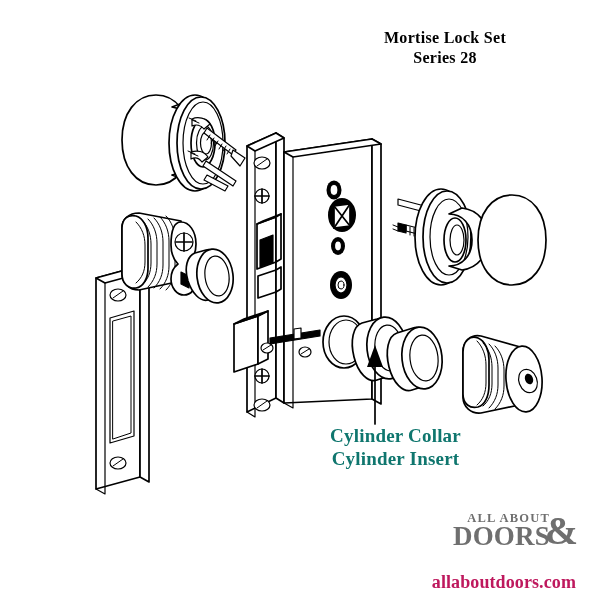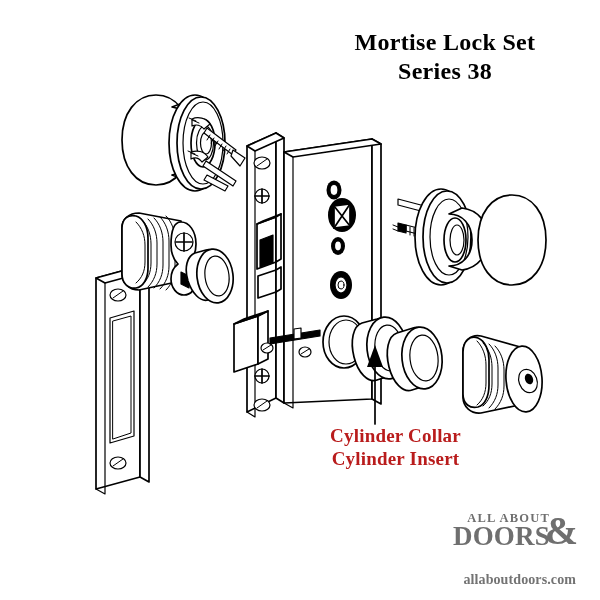--- a/index.html
+++ b/index.html
@@ -20,38 +20,38 @@
     position: absolute;
     left: 310px;
     top: 28px;
     width: 270px;
     text-align: center;
     line-height: 1.22;
   }
   .title-line {
     font-family: "Liberation Serif", "DejaVu Serif", serif;
     font-weight: bold;
-    font-size: 24px;
+    font-size: 16px;
     color: #000000;
     letter-spacing: 0.3px;
     white-space: nowrap;
   }
   .caption-block {
     position: absolute;
     left: 288px;
     top: 424px;
     width: 215px;
     text-align: center;
     line-height: 1.22;
   }
   .caption-line {
     font-family: "Liberation Serif", "DejaVu Serif", serif;
     font-weight: bold;
     font-size: 19px;
-    color: #b91c1c;
+    color: #0f766e;
     letter-spacing: 0.2px;
     white-space: nowrap;
   }
   .logo-block {
     position: absolute;
     left: 404px;
     top: 512px;
     width: 172px;
     text-align: right;
   }
@@ -83,23 +83,23 @@
     right: -2px;
     top: -14px;
     font-family: "Liberation Serif", "DejaVu Serif", serif;
     font-size: 40px;
     font-weight: bold;
     color: #6f6f6f;
     line-height: 1;
   }
   .logo-url {
     font-family: "Liberation Serif", "DejaVu Serif", serif;
-    font-size: 14px;
-    font-weight: bold;
-    color: #737373;
+    font-size: 18px;
+    font-weight: bold;
+    color: #be185d;
     letter-spacing: 0.1px;
     line-height: 1.25;
   }
   svg.art {
     position: absolute;
     left: 0;
     top: 0;
     width: 600px;
     height: 600px;
   }
@@ -325,21 +325,21 @@
 
     <g>
       <path class="ln" d="M375,424 L375,360"></path>
       <path class="fk-n" d="M375,345 L383,367 L367,367 Z"></path>
     </g>
 
   </svg>
 
   <div class="title-block">
     <div class="title-line">Mortise Lock Set</div>
-    <div class="title-line">Series 38</div>
+    <div class="title-line">Series 28</div>
   </div>
 
   <div class="caption-block">
     <div class="caption-line">Cylinder Collar</div>
     <div class="caption-line">Cylinder Insert</div>
   </div>
 
   <div class="logo-block">
     <div class="logo-top">ALL ABOUT</div>
     <div class="logo-mid-wrap">

